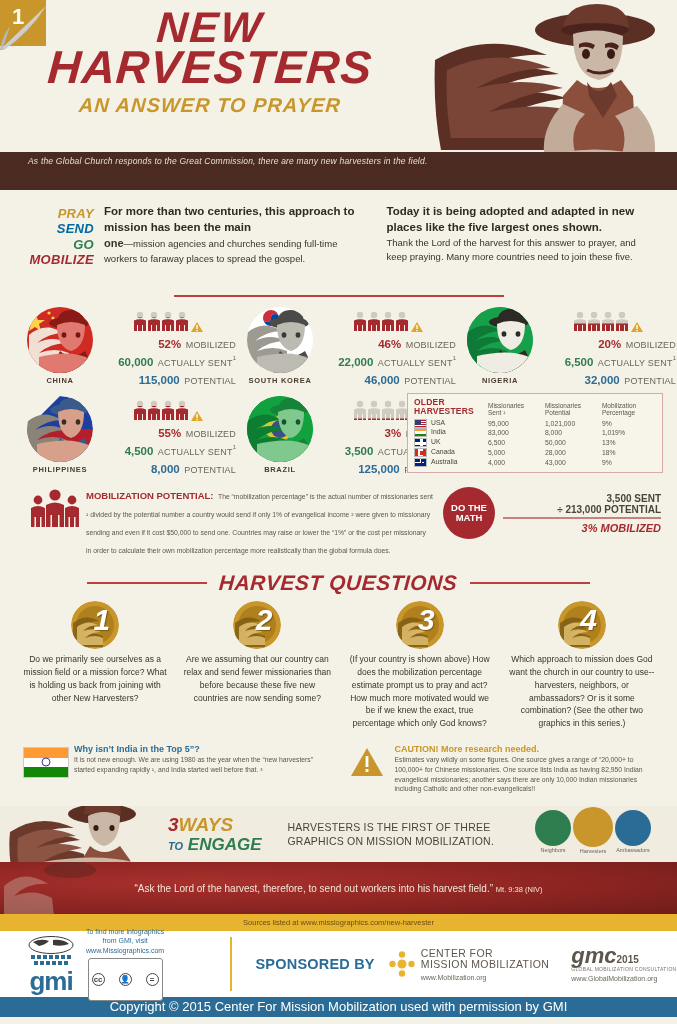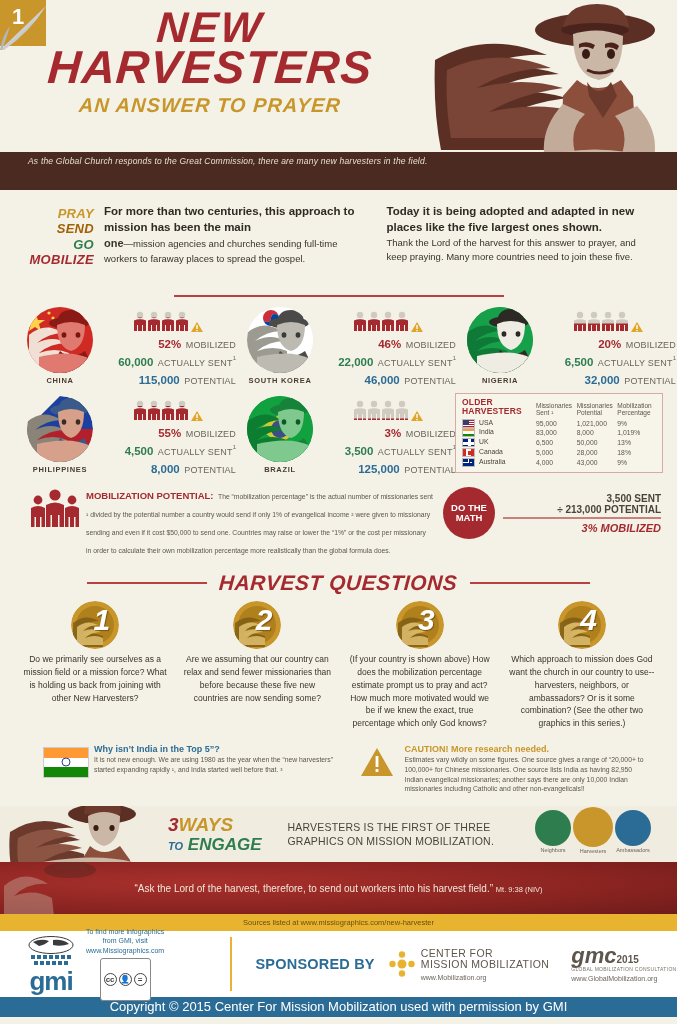--- a/index.html
+++ b/index.html
@@ -95,21 +95,21 @@
   .cstats { width: 132px; padding-top: 4px; text-align: right; }
   .picto { height: 22px; text-align: center; margin-bottom: 1px; position: relative; }
   .stat-l { font-size: 9px; color: #6b655c; letter-spacing: .2px; }
   .stat-pct { font-size: 11.5px; font-weight: bold; color: #a52a2f; }
   .stat-sent { font-size: 11.5px; font-weight: bold; color: #2e7d4f; }
   .stat-pot { font-size: 11.5px; font-weight: bold; color: #2b6c96; }
   .sup { font-size: 6px; vertical-align: super; color: #6b655c; }
 
   
   .older {
-    position: absolute; right: 14px; top: 92px; width: 208px;
+    position: absolute; right: 14px; top: 92px; width: 256px;
     border: 1px solid #d9a9a6; background: #f7f4ea; padding: 4px 6px 5px 6px;
   }
   .older table { border-collapse: collapse; width: 100%; }
   .older th.lbl {
     color: #a52a2f; font-size: 8.5px; font-weight: bold; text-align: left;
     line-height: 1.05; vertical-align: bottom; width: 74px; letter-spacing: .2px;
   }
   .older th {
     font-size: 6.5px; color: #5d564c; font-weight: normal; text-align: left;
     line-height: 1.12; vertical-align: bottom; padding-bottom: 2px;
@@ -155,21 +155,21 @@
     width: 48px; height: 48px; border-radius: 50%; margin: 0 auto 4px auto;
     position: relative; overflow: hidden;
   }
   .qnum {
     position: absolute; right: 9px; top: 2px; color: #fff; font-size: 30px;
     font-weight: bold; font-style: italic; text-shadow: 1px 1px 1px rgba(90,60,10,.6);
   }
   .qtext { font-size: 8.5px; color: #3a342c; line-height: 1.5; }
 
   
-  .notes { display: flex; padding: 14px 18px 0 18px; margin-left: 20px; }
+  .notes { display: flex; padding: 14px 18px 0 18px; }
   .note { flex: 1; display: flex; padding-right: 10px; }
   .note-icon { width: 56px; flex: 0 0 56px; text-align: center; padding-top: 3px; }
   .note-body { flex: 1; }
   .note-h { font-size: 9px; font-weight: bold; color: #2b6c96; }
   .note-h.c { color: #c8962a; }
   .note-b { font-size: 6.8px; color: #5d564c; line-height: 1.45; margin-top: 1px; }
   .india-flag { width: 46px; height: 31px; margin: 0 auto; position: relative; border: .5px solid #ccc; }
 
   
   .ways {
@@ -219,21 +219,21 @@
   .footer { background: #fff; height: 66px; display: flex; align-items: center; position: relative; }
   .f-left { width: 230px; display: flex; align-items: center; padding-left: 22px; }
   .gmi-logo { width: 58px; text-align: center; }
   .gmi-word {
     font-size: 26px; font-weight: bold; color: #2b6c96; line-height: .85;
     letter-spacing: -1px;
   }
   .f-left-txt { font-size: 7px; color: #2b6c96; text-align: center; line-height: 1.35; padding: 0 6px; }
   .cc-badge {
     border: 1px solid #888; border-radius: 3px; padding: 14px 3px; display: inline-flex;
-    gap: 2px; margin-top: 3px; background: #fff;
+    gap: 14px; margin-top: 3px; background: #fff;
   }
   .cc-c { width: 13px; height: 13px; border-radius: 50%; border: 1.3px solid #444;
           font-size: 8px; text-align: center; line-height: 11px; color: #444; font-weight: bold; }
   .f-div { width: 1.5px; height: 54px; background: #e8b430; }
   .f-right { flex: 1; display: flex; align-items: center; padding-left: 24px; }
   .spons { font-size: 14.5px; font-weight: bold; color: #2b6c96; letter-spacing: .2px; }
   .cmm { display: flex; align-items: center; margin-left: 14px; }
   .cmm-txt { font-size: 10.5px; color: #5d564c; line-height: 1.1; letter-spacing: .4px; }
   .cmm-url { font-size: 7px; color: #6b655c; margin-top: 3px; }
   .gmc { margin-left: 22px; }
@@ -303,21 +303,21 @@
     </div>
   </div>
 
   <div class="banner">
     <div class="l1">As the Global Church responds to the Great Commission, there are many new harvesters in the field.</div>
   </div>
 
   <div class="intro">
     <div class="psgm">
       <div style="color:#c8962a">PRAY</div>
-      <div style="color:#a16207">SEND</div>
+      <div style="color:#0369a1">SEND</div>
       <div style="color:#2e7d4f">GO</div>
       <div style="color:#a52a2f">MOBILIZE</div>
     </div>
     <div class="intro-col">
       <div class="intro-lead">For more than two centuries, this approach to mission has been the main</div>
       <div class="intro-body"><b>one</b><span>—mission agencies and churches sending full-time workers to faraway places to spread the gospel.</span></div>
     </div>
     <div class="intro-col b">
       <div class="intro-lead">Today it is being adopted and adapted in new places like the five largest ones shown.</div>
       <div class="intro-body">Thank the Lord of the harvest for this answer to prayer, and keep praying. Many more countries need to join these five.</div>

